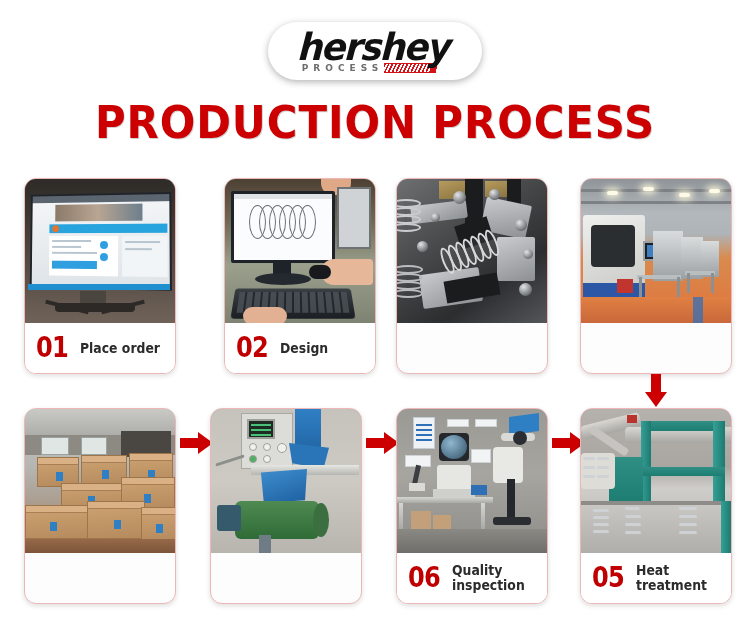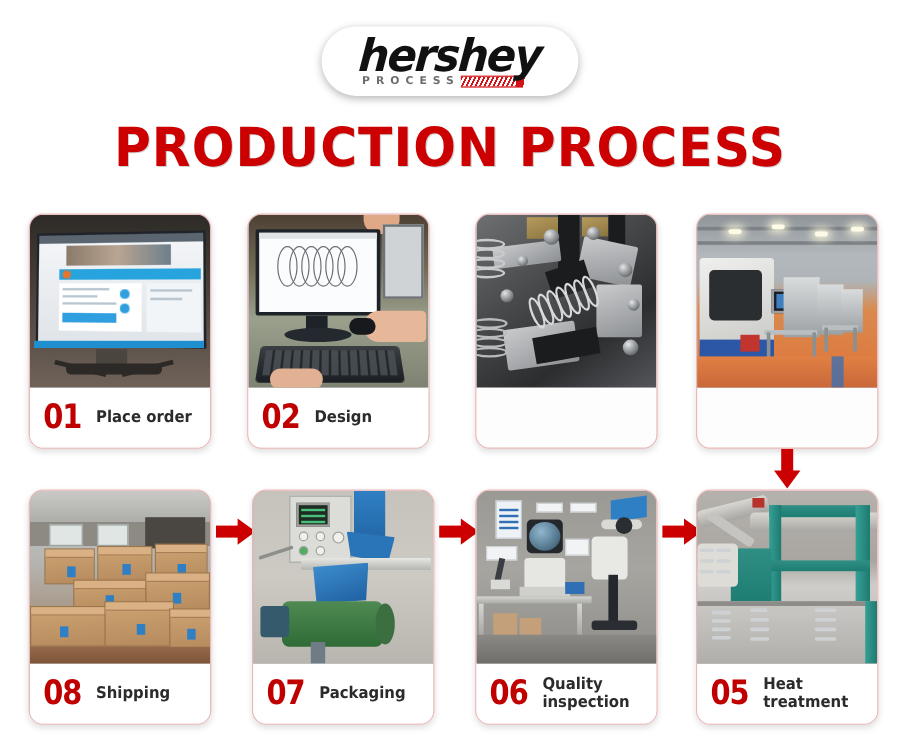--- a/index.html
+++ b/index.html
@@ -383,21 +383,21 @@
       <span class="step-num">01</span>
       <span class="step-label">Place order</span>
     </div>
   </div>
 
   <div class="arrow-h arrow-right" style="left:180px">
     <div class="arrow-shaft"></div>
       <div class="arrow-head"></div>
   </div>
 
-  <div class="card" style="left:206px">
+  <div class="card" style="left:224px">
     <div class="card-photo">
       <div class="ph p2-bg"></div>
       <div class="ph p2-face"></div>
       <div class="ph p2-side"></div>
       <div class="ph p2-mon">
         <div class="ph p2-mon-bar"></div>
       </div>
       <div class="ph p2-coil">
         <i style="left:0px"></i>
           <i style="left:10px"></i>
@@ -549,24 +549,20 @@
       <div class="carton" style="left:62px;top:92px;width:58px;height:38px;">
         <div class="carton-top"></div>
           <div class="carton-lbl" style="left:26px;top:18px;"></div>
       </div>
       <div class="carton" style="left:116px;top:98px;width:40px;height:34px;">
         <div class="carton-top"></div>
           <div class="carton-lbl" style="left:14px;top:16px;"></div>
       </div>
       <div class="ph p8-floor" style="top:130px;height:14px;"></div>
     </div>
-    <div class="card-caption">
-      <span class="step-num">08</span>
-      <span class="step-label">Shipping</span>
-    </div>
   </div>
 
   <div class="card" style="left:210px">
     <div class="card-photo">
       <div class="ph p7-bg"></div>
       <div class="ph p7-bluecol"></div>
       <div class="ph p7-frame"></div>
       <div class="ph p7-lcd">
           <i style="top:3px"></i>
           <i style="top:8px"></i>
@@ -578,24 +574,20 @@
       <div class="ph p7-knob" style="left:52px;top:46px;width:8px;height:8px;"></div>
       <div class="ph p7-knob" style="left:66px;top:34px;width:10px;height:10px;"></div>
       <div class="ph p7-tube"></div>
       <div class="ph p7-bluefold"></div>
       <div class="ph p7-bar"></div>
       <div class="ph p7-bag"></div>
       <div class="ph p7-roller"></div>
       <div class="ph p7-roller-cap"></div>
       <div class="ph p7-motor"></div>
       <div class="ph p7-stand"></div>
-    </div>
-    <div class="card-caption">
-      <span class="step-num">07</span>
-      <span class="step-label">Packaging</span>
     </div>
   </div>
 
   <div class="card" style="left:396px">
     <div class="card-photo">
       <div class="ph p6-bg"></div>
       <div class="ph p6-poster">
           <i style="top:6px"></i>
           <i style="top:11px"></i>
           <i style="top:16px"></i>

